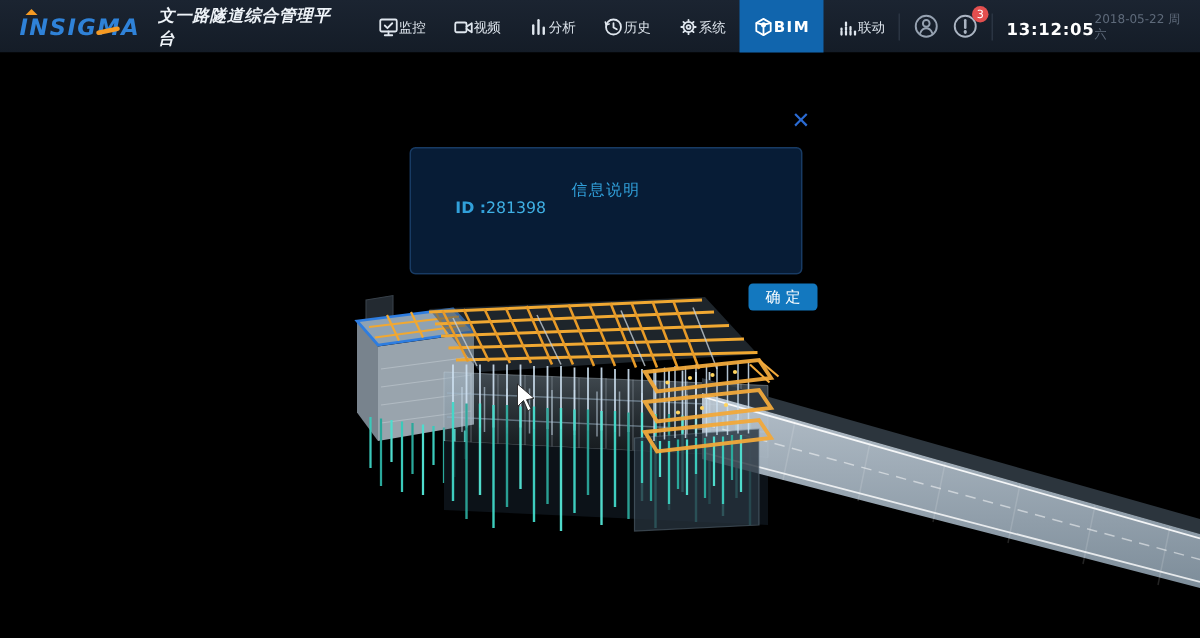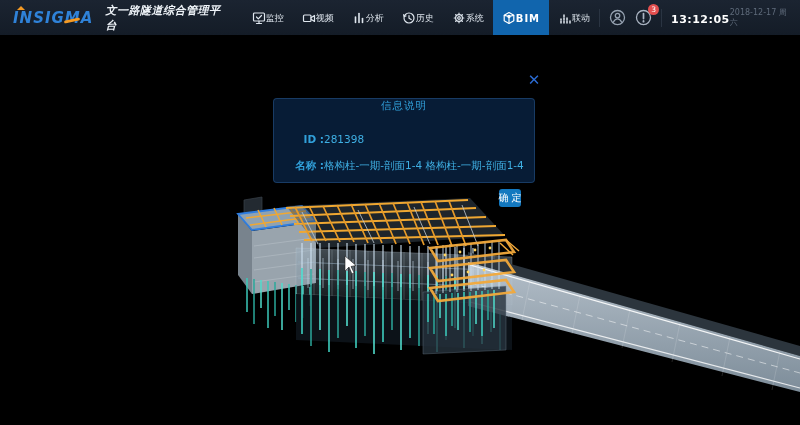--- a/index.html
+++ b/index.html
@@ -45,27 +45,27 @@
   .viewer { position:absolute; top:36px; left:0; width:800px; height:389px; background:#000; }
   .scene { position:absolute; top:-36px; left:0; }
 
   
   .dlg-close { position:absolute; left:525px; top:71px; width:18px; height:18px;
                color:#2b6bd3; font-size:15px; font-weight:bold; text-align:center;
                line-height:18px; cursor:pointer; }
   .dialog { position:absolute; left:273px; top:98px; width:262px; height:85px;
             background:rgba(8,30,58,0.93); border:1px solid rgba(38,86,138,0.55);
             border-radius:4px; }
-  .dlg-title { position:absolute; top:0; left:0; right:0; text-align:center;
+  .dlg-title { position:absolute; top:21px; left:0; right:0; text-align:center;
                color:#31a0da; font-size:10.5px; letter-spacing:1px; }
   .dlg-row { position:absolute; left:0; right:6px; display:flex; font-size:10.5px; }
   .dlg-row.r1 { top:34px; } .dlg-row.r2 { top:60px; }
   .dlg-label { width:50px; text-align:right; color:#31a0da; font-weight:bold; flex:none; }
   .dlg-value { color:#3fb0e4; white-space:nowrap; }
-  .confirm-btn { position:absolute; left:499px; top:189px; width:22px; height:18px;
+  .confirm-btn { position:absolute; left:499px; top:189px; width:46px; height:18px;
                  background:#1378bf; border-radius:3px; color:#fff; font-size:10px;
                  display:flex; align-items:center; justify-content:center;
                  cursor:pointer; white-space:nowrap; }
 </style>
 </head>
 <body>
 
 <div class="stage">
 
   <div class="topbar">
@@ -165,21 +165,21 @@
         <svg class="glyph" width="17" height="17" viewBox="0 0 16 16" style="stroke:#aab4c2">
           <circle cx="8" cy="8" r="6.6"></circle>
           <line x1="8" y1="4.3" x2="8" y2="9" style="stroke-width:1.6"></line>
           <line x1="8" y1="11.2" x2="8" y2="11.9" style="stroke-width:1.8"></line>
         </svg>
         <span class="badge">3</span>
       </div>
       <div class="vdiv"></div>
       <div class="clock">
         <span class="t">13:12:05</span>
-        <span class="d">2018-12-17 周六</span>
+        <span class="d">2018-05-22 周六</span>
       </div>
     </div>
   </div>
 
   <div class="viewer">
     <svg class="scene" width="800" height="425" viewBox="0 0 800 425">
       <defs>
         <linearGradient id="wallGrad" x1="0" y1="0" x2="0" y2="1">
           <stop offset="0" stop-color="#9fb4c4" stop-opacity="0.42"></stop>
           <stop offset="1" stop-color="#5a7180" stop-opacity="0.22"></stop>
@@ -406,21 +406,17 @@
   </div>
 
   <div class="dlg-close">✕</div>
 
   <div class="dialog">
     <div class="dlg-title">信息说明</div>
     <div class="dlg-row r1">
       <span class="dlg-label">ID :</span>
       <span class="dlg-value">281398</span>
     </div>
-    <div class="dlg-row r2">
-      <span class="dlg-label">名称 :</span>
-      <span class="dlg-value">格构柱-一期-剖面1-4 格构柱-一期-剖面1-4</span>
-    </div>
   </div>
 
   <div class="confirm-btn">确 定</div>
 
 </div>
 
 </body></html>

